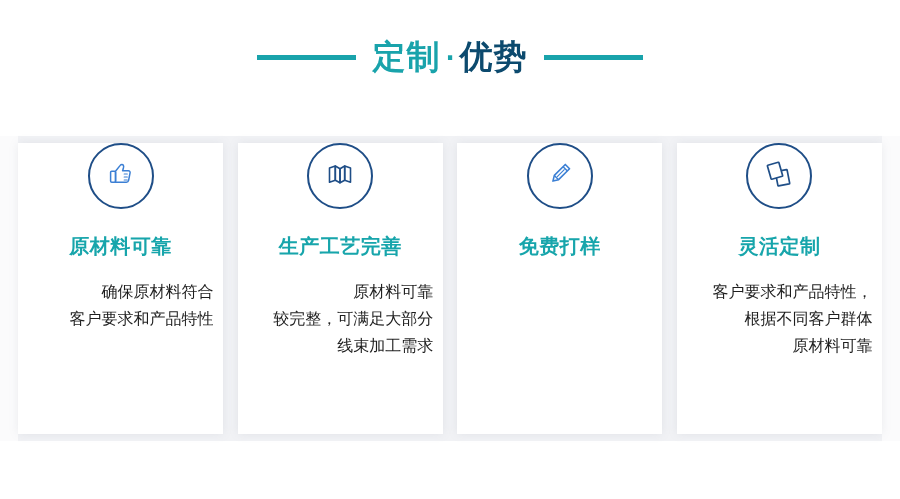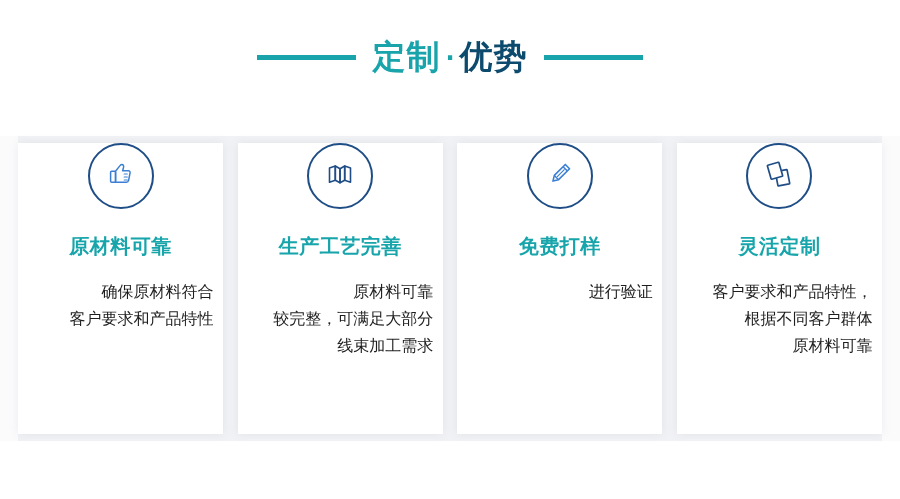--- a/index.html
+++ b/index.html
@@ -192,21 +192,20 @@
             <path d="M14.0 6.5 L20.0 6.5 L20.0 22.0 L17.0 27.0 L14.0 22.0 Z" fill="none" stroke="#3b7fd4" stroke-width="1.6" stroke-linejoin="round"></path>
             <path d="M14.0 9.6 L20.0 9.6" stroke="#3b7fd4" stroke-width="1.4"></path>
             <path d="M14.0 22.0 L20.0 22.0" stroke="#3b7fd4" stroke-width="1.4"></path>
             <path d="M17.0 10.6 L17.0 21.2" stroke="#3b7fd4" stroke-width="1.1"></path>
           </g>
         </svg>
       </span>
     </div>
     <div class="card-title">免费打样</div>
     <div class="card-desc">
-      <div>进行验证</div>
     </div>
   </div>
 
   <div class="card">
     <div class="icon-circle">
       <span>
         <svg width="34" height="34" viewBox="0 0 34 34">
           <rect x="14.5" y="13.5" width="12" height="14.5" rx="0.6" fill="none" stroke="#1f4e87" stroke-width="1.7" transform="rotate(-11 20.5 20.7)"></rect>
           <rect x="7.0" y="6.5" width="12" height="14.5" rx="0.6" fill="#ffffff" stroke="#1f4e87" stroke-width="1.7" transform="rotate(-16 13 13.7)"></rect>
         </svg>

